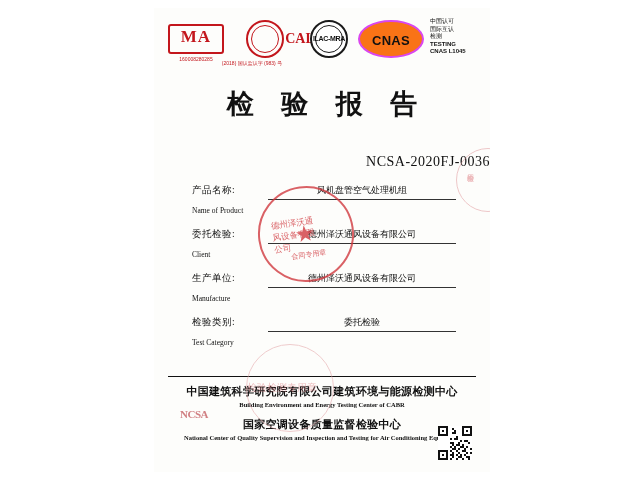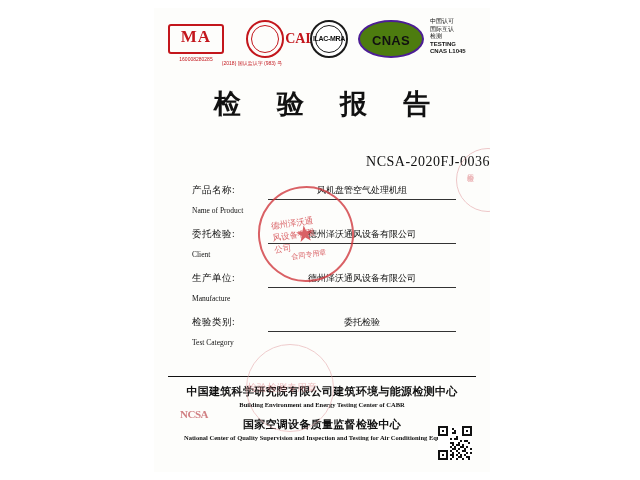--- a/index.html
+++ b/index.html
@@ -129,24 +129,24 @@
     font-size: 7px;
     color: #111;
     letter-spacing: -0.3px;
   }
 
   
   .cnas-oval {
     position: relative;
     width: 66px;
     height: 38px;
-    border: 2px solid #4c1d95;
+    border: 2px solid #d946ef;
     border-radius: 50%;
     box-sizing: border-box;
-    background: #4d7c0f;
+    background: #f97316;
   }
   .cnas-text {
     position: absolute;
     left: 0; top: 11px;
     width: 100%;
     text-align: center;
     font-family: "Liberation Sans", sans-serif;
     font-weight: bold;
     font-size: 13px;
     color: #111;
@@ -166,21 +166,21 @@
     font-weight: bold;
   }
 
   
   .title-cn {
     position: absolute;
     left: 0;
     top: 78px;
     width: 336px;
     text-align: center;
-    font-family: Liberation Mono, monospace;
+    font-family: Liberation Sans, sans-serif;
     font-size: 27px;
     font-weight: bold;
     letter-spacing: 10px;
     color: #111;
     text-indent: 10px;
   }
   .title-en {
     position: absolute;
     left: 0;
     top: 118px;

